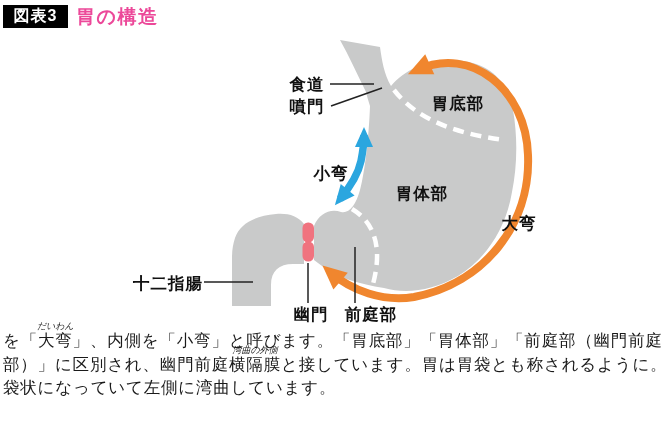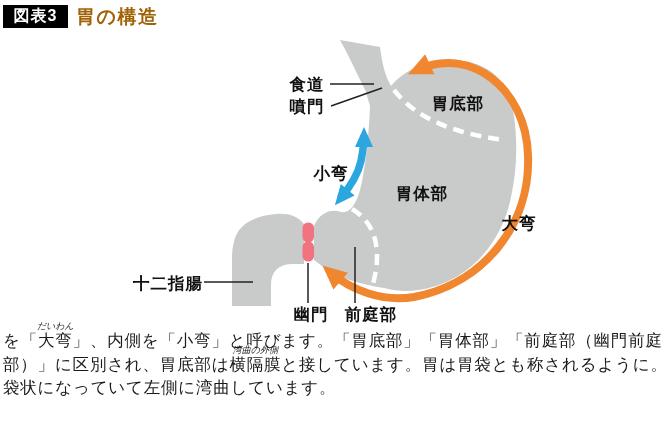--- a/index.html
+++ b/index.html
@@ -13,21 +13,21 @@
   
   .title-row{position:absolute;left:3px;top:5px;display:flex;align-items:center;}
   .title-tag{
     background:#000;color:#fff;
     width:65px;height:23px;
     display:flex;align-items:center;justify-content:center;
     font-size:16px;font-weight:700;letter-spacing:1px;
   }
   .title-heading{
     margin-left:8px;
-    font-size:19px;font-weight:700;color:#a16207;letter-spacing:1.5px;
+    font-size:19px;font-weight:700;color:#ec4899;letter-spacing:1.5px;
     line-height:23px;
   }
   
   svg.diagram{position:absolute;left:0;top:0;}
   svg.diagram text{
     font-family:"Liberation Sans","DejaVu Sans",sans-serif;
     font-weight:700;font-size:16.5px;fill:#111;letter-spacing:1px;
     text-anchor:middle;
   }
   
@@ -108,17 +108,17 @@
     <text x="331" y="179">小弯</text>
     <text x="422" y="199">胃体部</text>
     <text x="519" y="229">大弯</text>
     <text x="168" y="289">十二指腸</text>
     <text x="311" y="320">幽門</text>
     <text x="371" y="320">前庭部</text>
   </svg>
 
   <div class="body-text">
       <div class="text-line"><span>を「</span><span class="ruby-wrap"><span>大弯</span><span class="rt">だいわん</span></span><span>」、内側を「小弯」と呼びます。「胃底部」「胃体部」「前庭部（幽門前庭</span></div>
-      <div class="text-line"><span>部）」に区別され、胃底部は</span><span class="ruby-wrap"><span>横隔膜</span><span class="rt">湾曲の外側</span></span><span>と接しています。胃は胃袋とも称されるように。</span></div>
+      <div class="text-line"><span>部）」に区別され、幽門前庭</span><span class="ruby-wrap"><span>横隔膜</span><span class="rt">湾曲の外側</span></span><span>と接しています。胃は胃袋とも称されるように。</span></div>
       <div class="text-line"><span>袋状になっていて左側に湾曲しています。</span></div>
     </div>
 
 </div>
 
 </body></html>

